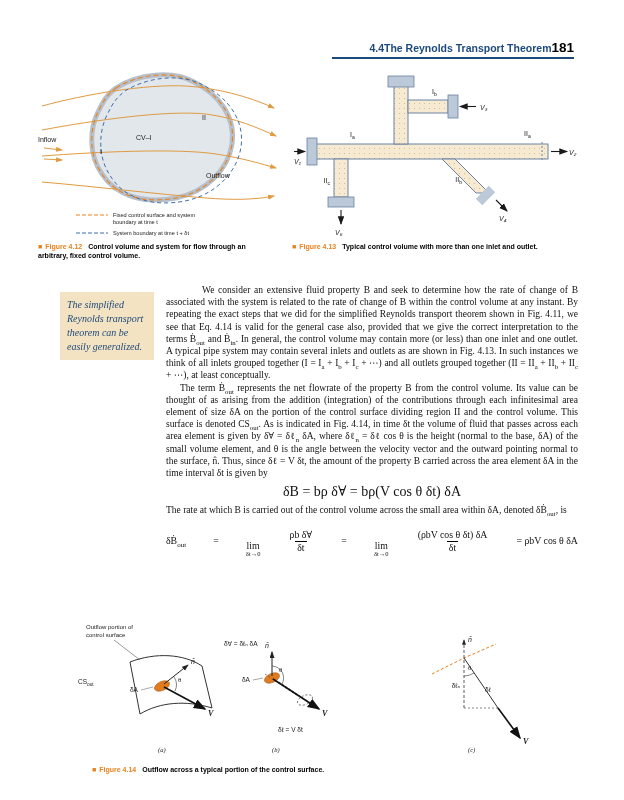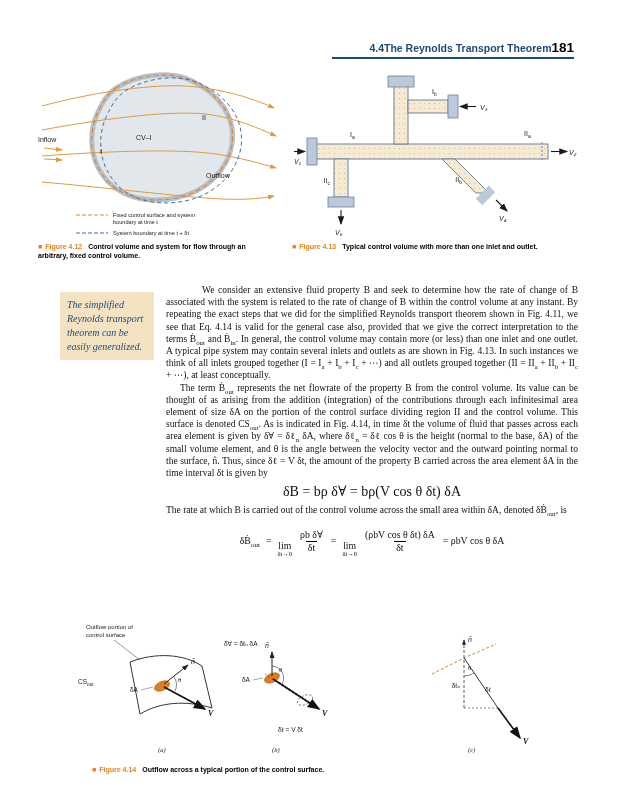--- a/index.html
+++ b/index.html
@@ -26,21 +26,21 @@
   .note{position:absolute;left:60px;top:292px;width:80px;background:#f3e3c3;padding:6px 7px;
         font-style:italic;font-size:10px;line-height:1.4;color:#1d4a7a;}
   
   .bodycol{position:absolute;left:166px;top:284px;width:412px;font-size:9.5px;line-height:12.2px;
            text-align:justify;}
   .bodycol p{margin:0;}
   .p1{text-indent:36px;}
   .pind{text-indent:14px;}
   sub{font-size:0.72em;line-height:0;}
   .eq{text-align:center;font-size:14px;margin:7px 0 6px 0;}
-  .eq2row{display:flex;justify-content:center;align-items:center;gap:6px;font-size:9.8px;margin:8px 0 4px 0;}
+  .eq2row{display:flex;justify-content:space-between;align-items:center;gap:6px;font-size:9.8px;margin:8px 0 4px 0;}
   .lim{display:inline-flex;flex-direction:column;align-items:center;line-height:1;margin-top:16px;}
   .lim .ls{font-size:6.5px;margin-top:1px;}
   .frac{display:inline-flex;flex-direction:column;align-items:center;line-height:1.2;}
   .frac .den{border-top:0.8px solid #000;padding:0 2px;}
   .frac .num{padding:0 2px;}
   .f414wrap{position:absolute;left:72px;top:620px;}
   
   svg text{font-family:"Liberation Sans","DejaVu Sans",sans-serif;fill:#222;}
   .vlab{font-style:italic;}
   .boldv{font-weight:bold;font-style:italic;font-family:"Liberation Serif","DejaVu Serif",serif;}

